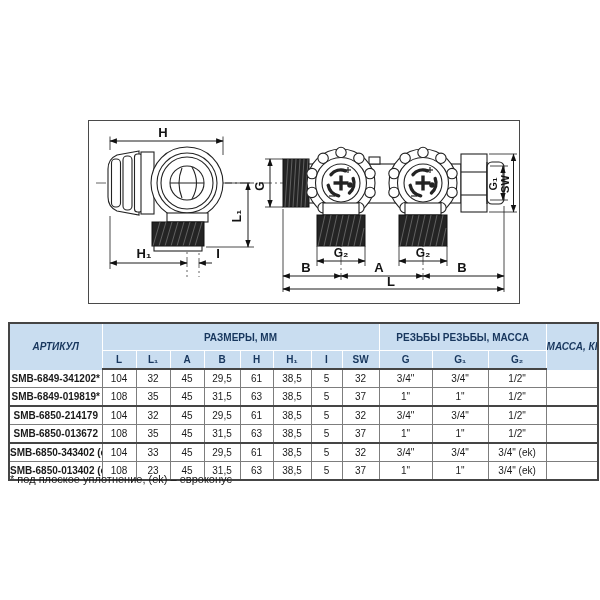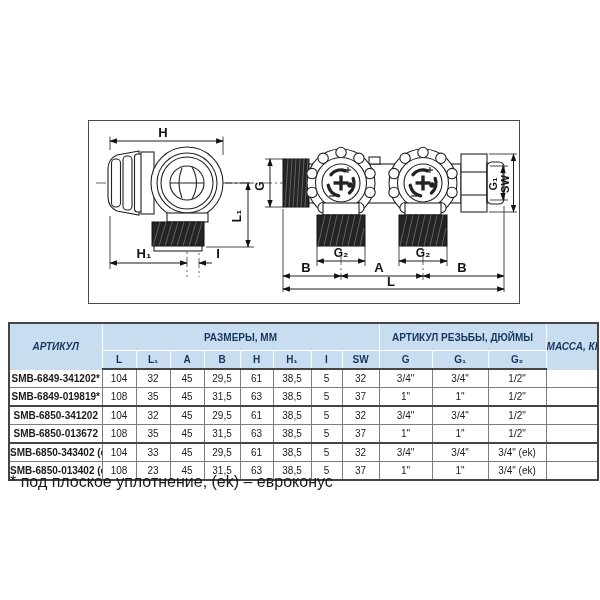--- a/index.html
+++ b/index.html
@@ -20,21 +20,21 @@
   table.spec{position:absolute;left:8px;top:322px;width:589px;border-collapse:collapse;table-layout:fixed;
              border:2px solid #454545;font-size:10px;}
   table.spec th,table.spec td{padding:0;text-align:center;vertical-align:middle;white-space:nowrap;overflow:hidden;}
   table.spec thead th{background:#c9ddf0;border:1px solid #ffffff;font-weight:bold;color:#17365d;}
   table.spec thead tr.h1 th{height:26px;}
   table.spec thead tr.h2 th{height:17px;border-bottom:2px solid #454545;}
   table.spec thead th.span2{border-bottom:1px solid #c9ddf0;font-style:italic;}
   table.spec tbody td{height:17px;border:1px solid #7d7d7d;background:#fff;color:#1a1a1a;}
   table.spec tbody td.article{font-weight:bold;font-size:10px;}
   table.spec tr.group-end td{border-bottom:2px solid #454545;}
-  .footnote{position:absolute;left:10px;top:473px;font-size:16px;color:#1a1a1a;}
+  .footnote{position:absolute;left:10px;top:473px;font-size:11px;color:#1a1a1a;}
 </style>
 </head>
 <body>
 
 <div class="stage">
 
   <svg class="drawing" width="600" height="320" viewBox="0 0 600 320">
     <defs>
       <marker id="ah" viewBox="0 0 10 10" refX="9.2" refY="5" markerWidth="10" markerHeight="7.5" orient="auto-start-reverse">
         <path d="M0,1.4 L10,5 L0,8.6 Z" fill="#111"></path>
@@ -274,21 +274,21 @@
       <col style="width:37px">
         <col style="width:53px">
         <col style="width:56px">
         <col style="width:58px">
       <col style="width:52px">
     </colgroup>
     <thead>
       <tr class="h1">
         <th rowspan="2" class="span2">АРТИКУЛ</th>
         <th colspan="8">РАЗМЕРЫ, ММ</th>
-        <th colspan="3">АРТИКУЛ РЕЗЬБЫ, ДЮЙМЫ</th>
+        <th colspan="3">РЕЗЬБЫ РЕЗЬБЫ, МАССА</th>
         <th rowspan="2" class="span2">МАССА, КГ</th>
       </tr>
       <tr class="h2">
         <th>L</th>
         <th>L₁</th>
         <th>A</th>
         <th>B</th>
         <th>H</th>
         <th>H₁</th>
         <th>I</th>
@@ -323,21 +323,21 @@
         <td>63</td>
         <td>38,5</td>
         <td>5</td>
         <td>37</td>
         <td>1"</td>
         <td>1"</td>
         <td>1/2"</td>
         <td></td>
       </tr>
       <tr>
-        <td class="article">SMB-6850-341202</td>
+        <td class="article">SMB-6850-214179</td>
         <td>104</td>
         <td>32</td>
         <td>45</td>
         <td>29,5</td>
         <td>61</td>
         <td>38,5</td>
         <td>5</td>
         <td>32</td>
         <td>3/4"</td>
         <td>3/4"</td>

